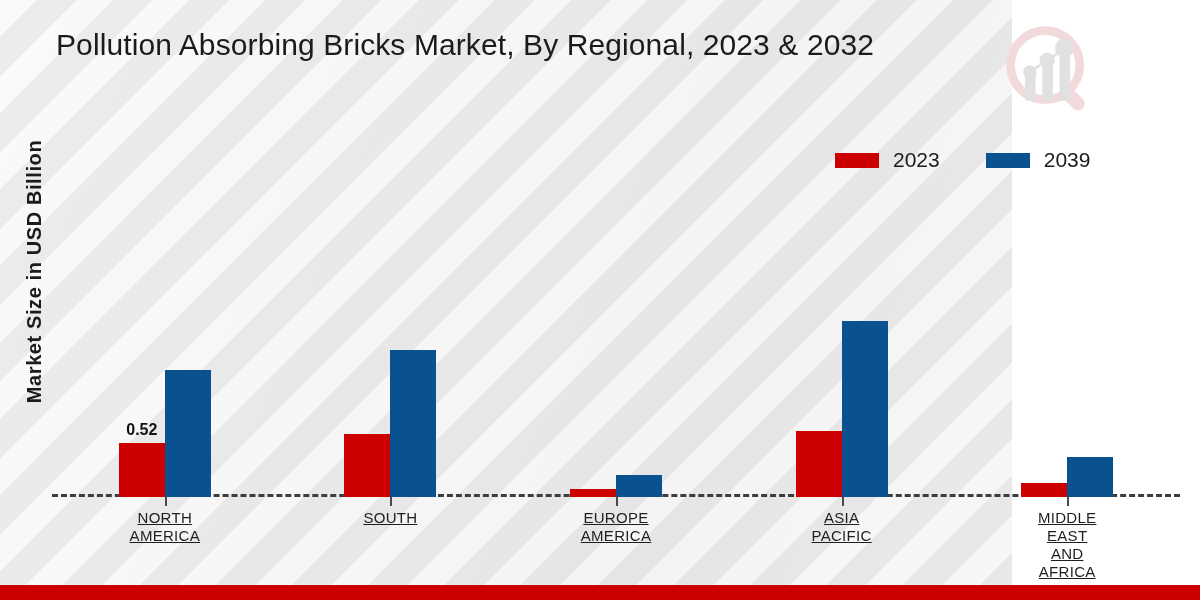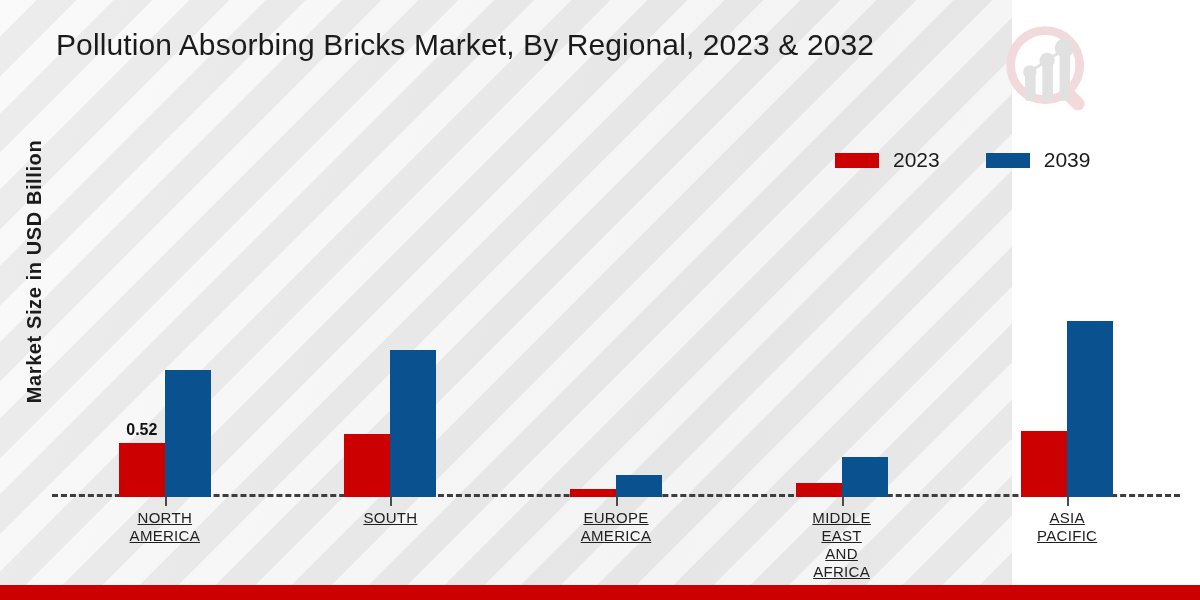--- a/index.html
+++ b/index.html
@@ -239,35 +239,35 @@
           <div class="bars">
             <div class="bar red" title="2023: 0.08" style="height: 8px;"></div>
             <div class="bar blue" title="2032: 0.21" style="height: 22px;"></div>
           </div>
           <span class="tick"></span>
           <div class="cat-label">EUROPE
 AMERICA</div>
         </div>
         <div class="group">
           <div class="bars">
+            <div class="bar red" title="2023: 0.63" style="height: 66px;"></div>
+            <div class="bar blue" title="2032: 1.69" style="height: 176px;"></div>
+          </div>
+          <span class="tick"></span>
+          <div class="cat-label">ASIA
+PACIFIC</div>
+        </div>
+        <div class="group">
+          <div class="bars">
             <div class="bar red" title="2023: 0.13" style="height: 14px;"></div>
             <div class="bar blue" title="2032: 0.38" style="height: 40px;"></div>
           </div>
           <span class="tick"></span>
           <div class="cat-label">MIDDLE
 EAST
 AND
 AFRICA</div>
         </div>
-        <div class="group">
-          <div class="bars">
-            <div class="bar red" title="2023: 0.63" style="height: 66px;"></div>
-            <div class="bar blue" title="2032: 1.69" style="height: 176px;"></div>
-          </div>
-          <span class="tick"></span>
-          <div class="cat-label">ASIA
-PACIFIC</div>
-        </div>
       </div>
   </div>
 
   <div class="footer-bar"></div>
 </div>
 
 </body></html>

